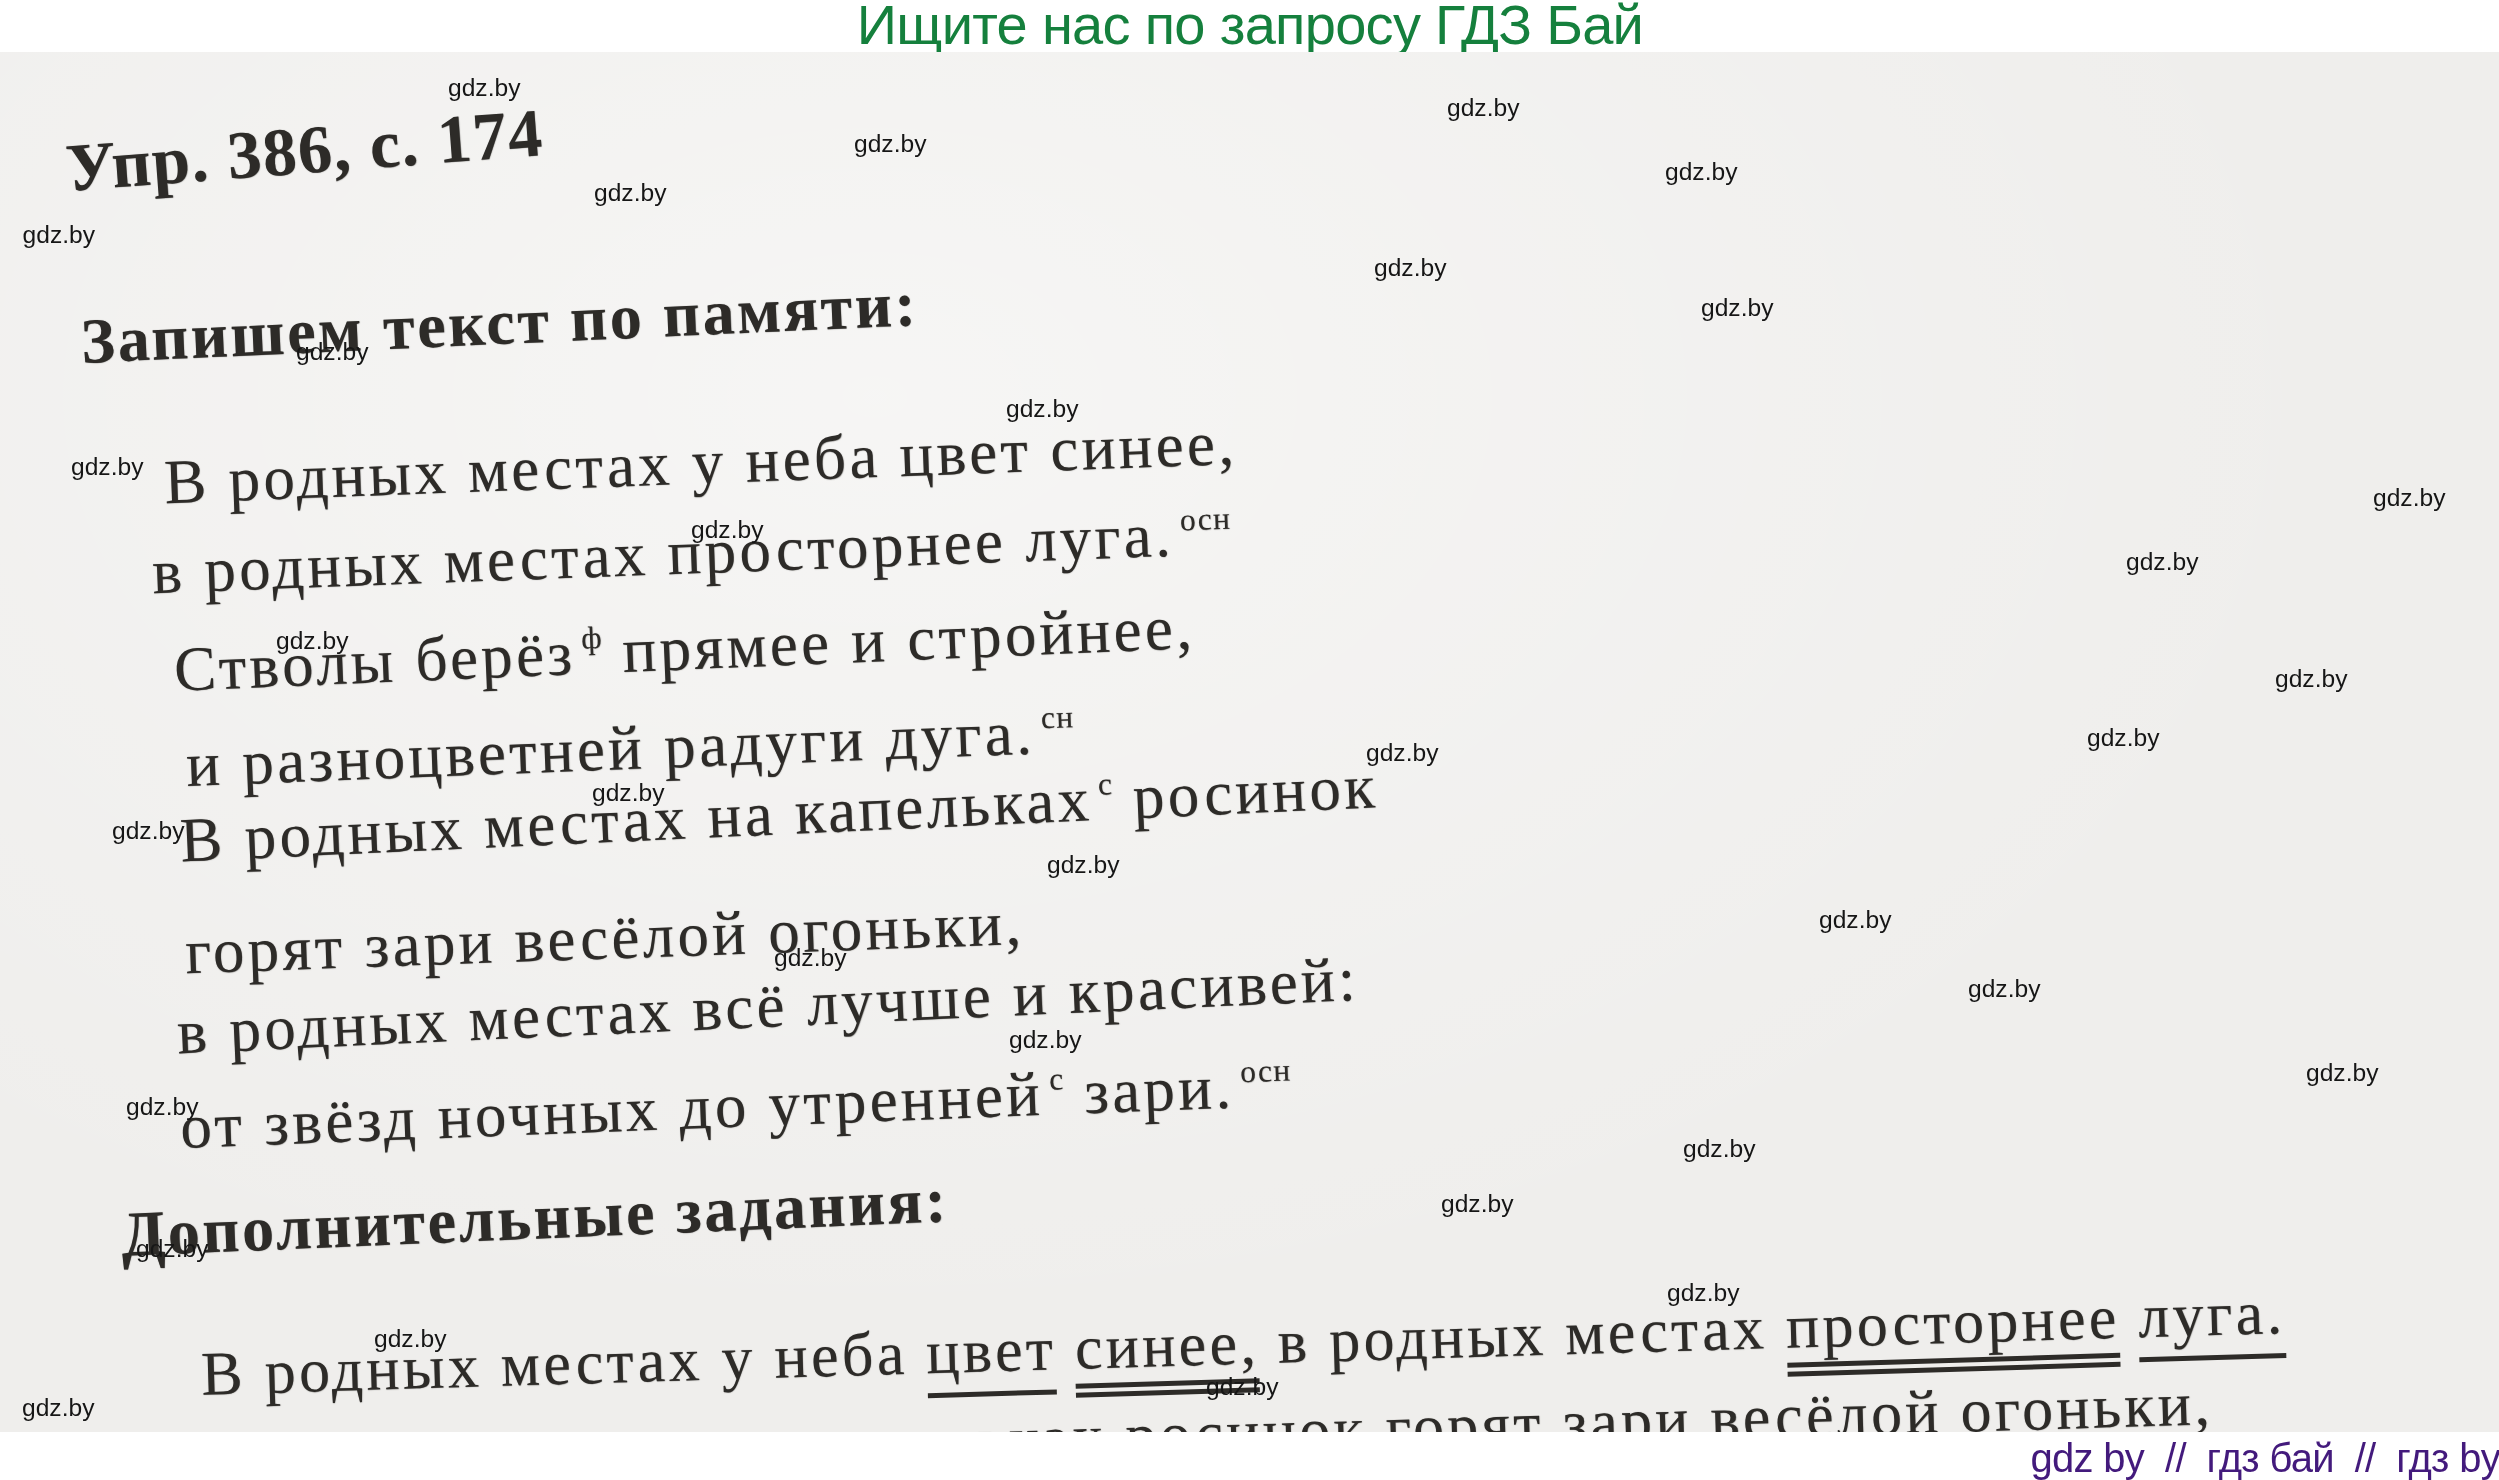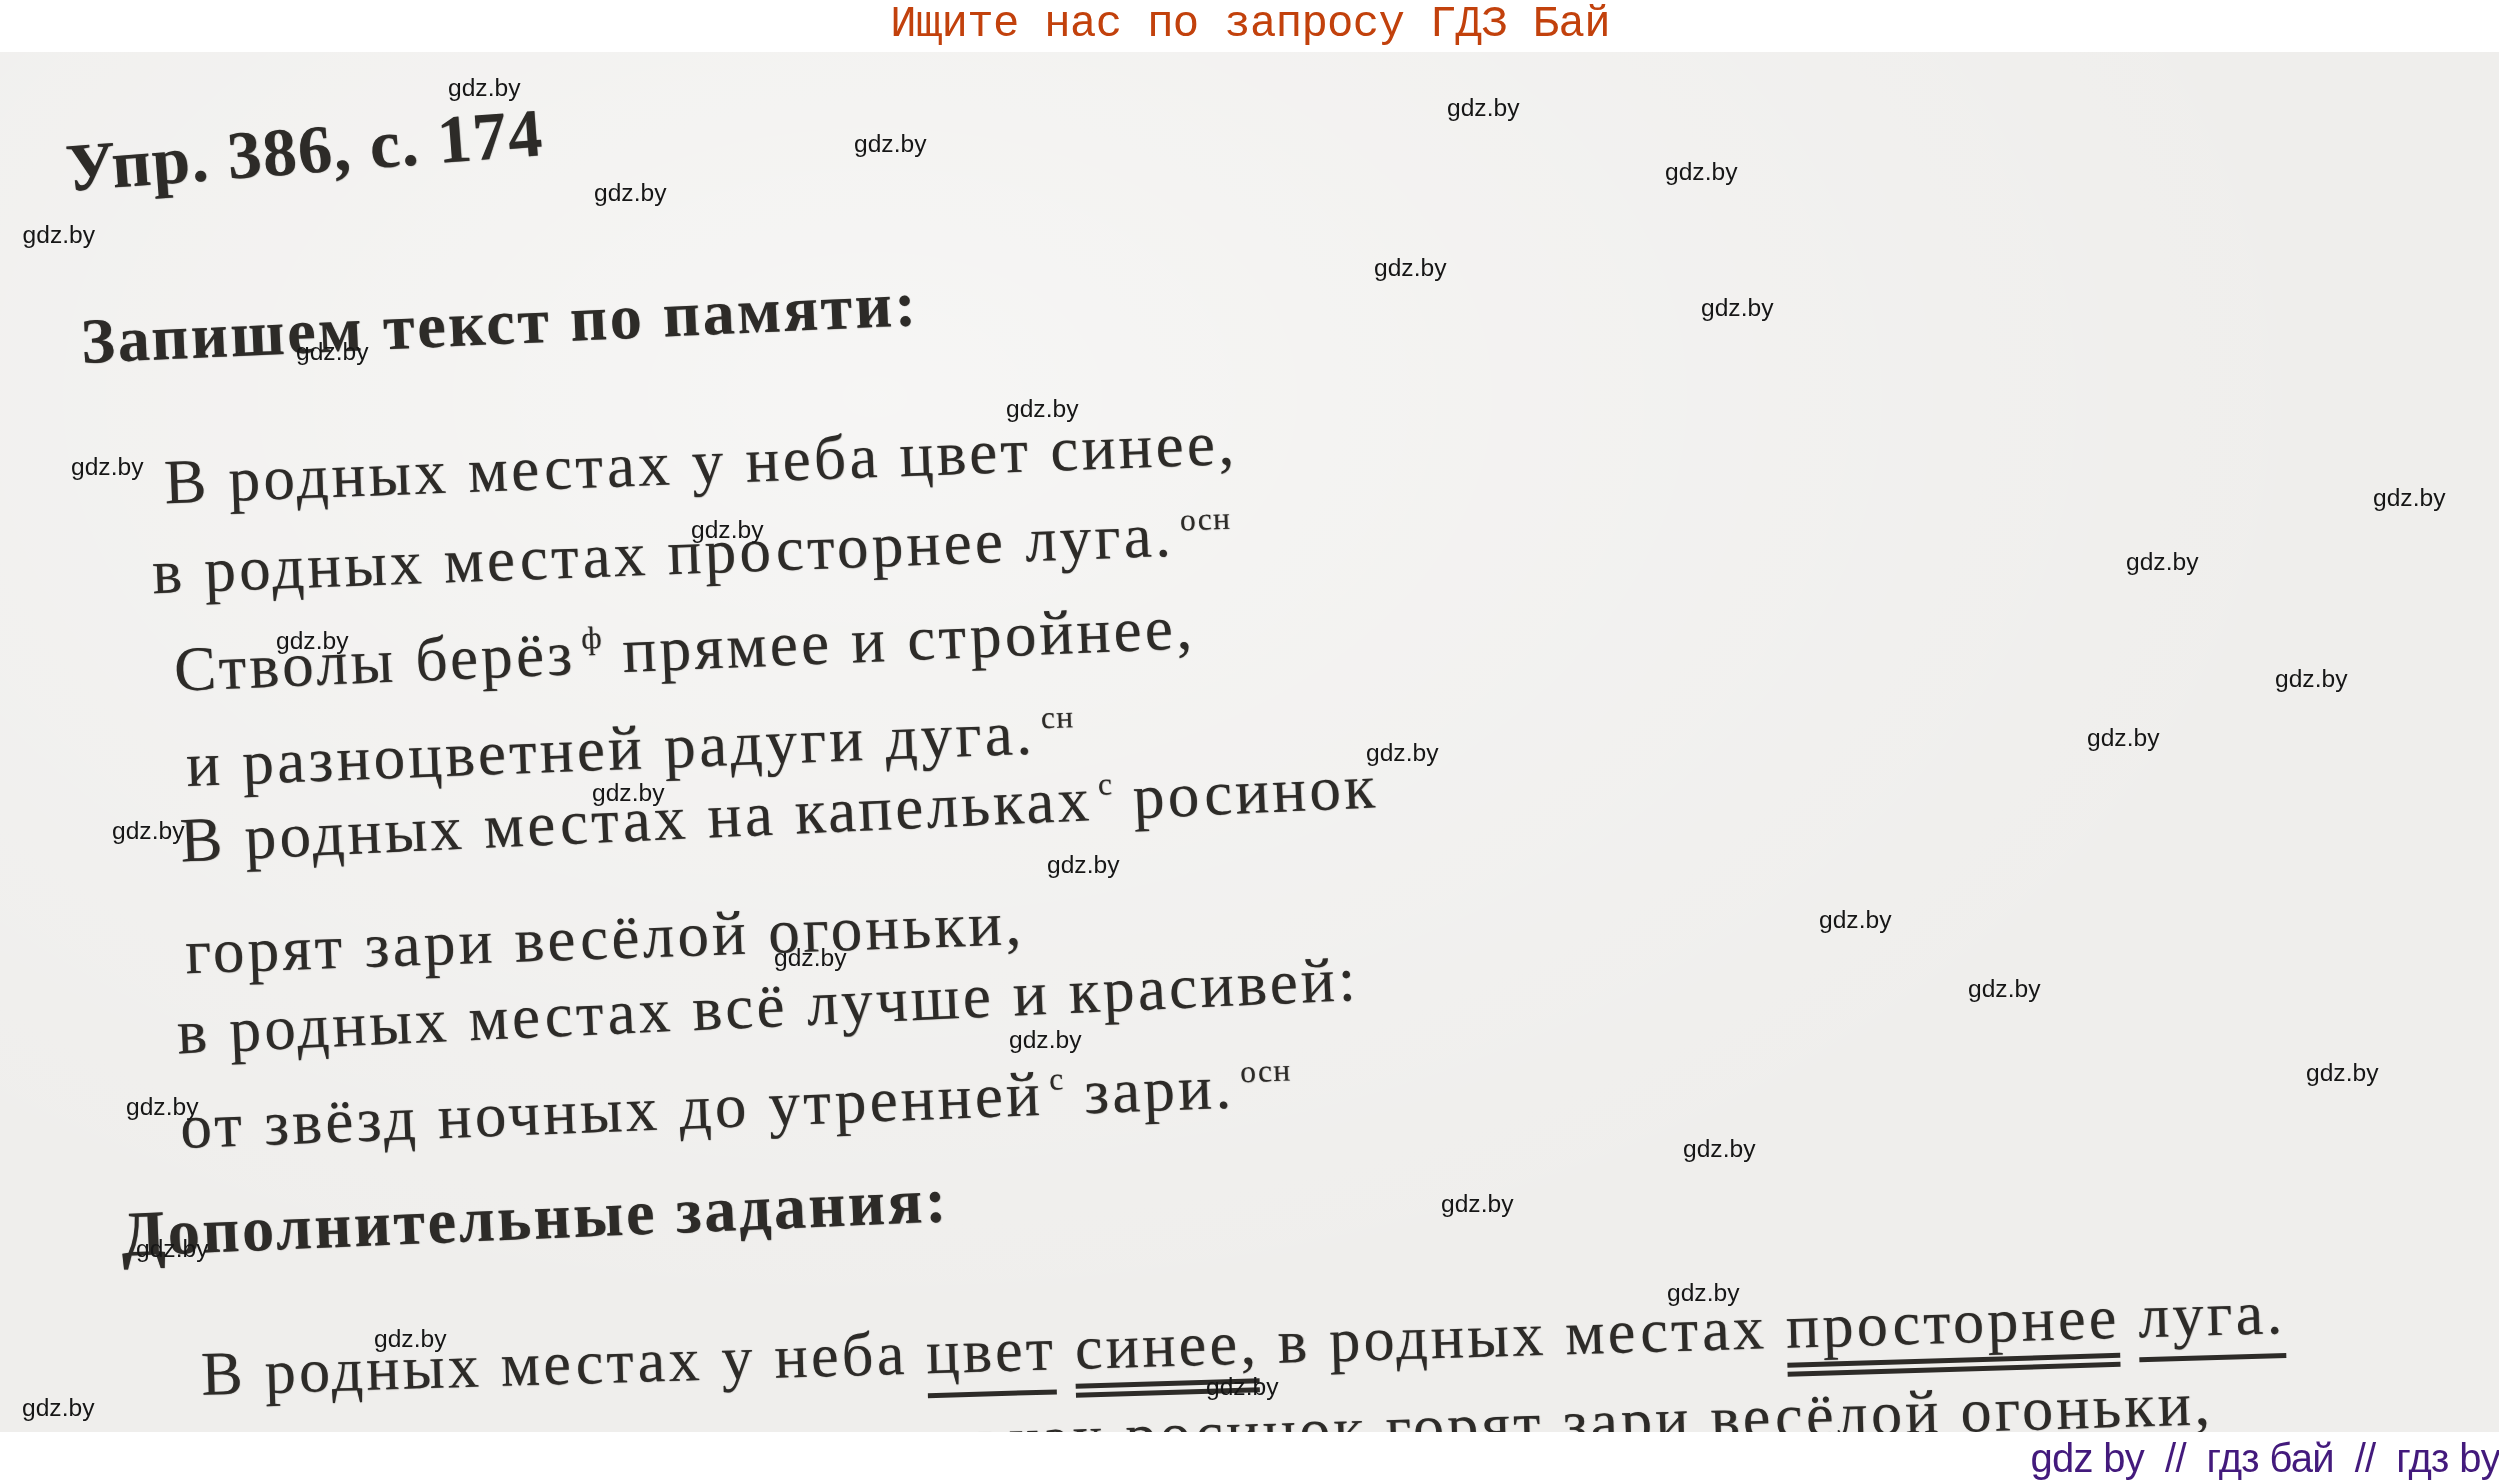--- a/index.html
+++ b/index.html
@@ -10,23 +10,23 @@
     overflow:hidden;
     font-family:"Liberation Serif","DejaVu Serif",serif;
   }
   
   .top-banner{
     position:absolute;left:0;top:0;width:100%;height:52px;
     background:#ffffff;
     display:flex;justify-content:center;align-items:flex-start;
   }
   .top-banner span{
-    font-family:Liberation Mono, monospace;
-    font-size:44px;line-height:49px;letter-spacing:-0.7px;
-    color:#c2410c;white-space:pre;
+    font-family:Liberation Sans, sans-serif;
+    font-size:56px;line-height:49px;letter-spacing:-0.7px;
+    color:#15803d;white-space:pre;
   }
   
   .paper{
     position:absolute;left:0;top:52px;width:100%;height:1380px;
     background-color:#efeeec;
     background-image:radial-gradient(ellipse at 35% 25%, rgba(255,255,255,.45), rgba(255,255,255,0) 65%);
   }
   
   .line{
     position:absolute;

